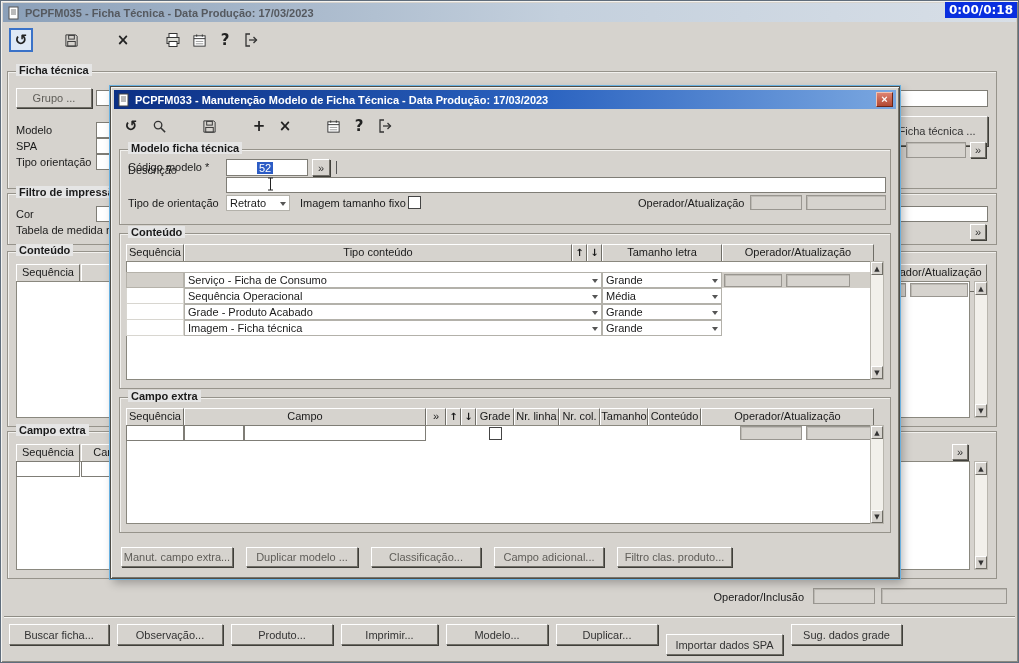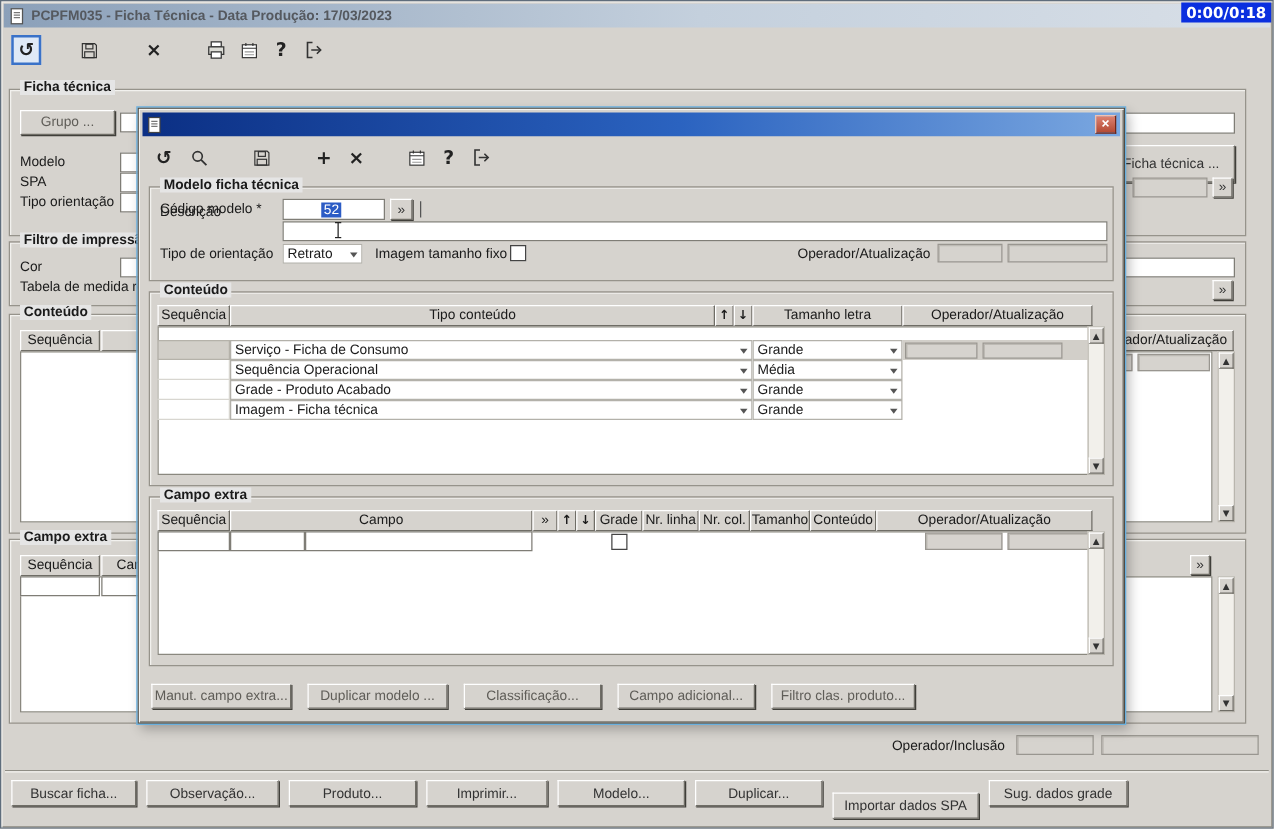--- a/index.html
+++ b/index.html
@@ -36,21 +36,21 @@
   .sunken { background:#fff; border:1px solid #7f7d76; }
   .gfield { background:#d6d3ce; border:1px solid #999690; box-shadow: inset 1px 1px 0 #bdbab4; }
   .btn {
     background:#d6d3ce; border:1px solid; border-color:#ffffff #6f6d66 #6f6d66 #ffffff;
     box-shadow: 1px 1px 0 #403f3a; text-align:center; color:#333;
     display:flex; align-items:center; justify-content:center; white-space:nowrap; overflow:hidden;
   }
   .btn.dim { color:#5f5d58; }
   .hdr { display:flex; position:absolute; }
   .hdr-cell {
-    flex:none; height:17px; line-height:15px; text-align:center;
+    flex:none; height:28px; line-height:15px; text-align:center;
     background:#d6d3ce; border:1px solid; border-color:#ffffff #6f6d66 #6f6d66 #ffffff;
     overflow:hidden; white-space:nowrap; font-size:11px;
   }
   .hdr-cell .ar { font-family:"DejaVu Sans", sans-serif; font-weight:bold; font-size:10px; }
   .combo { position:relative; background:#fff; border:1px solid #b3b1aa; height:16px; line-height:14px; padding:0 14px 0 3px; white-space:nowrap; overflow:hidden; flex:none; }
   .combo-ar { position:absolute; right:3px; top:6px; width:0; height:0; border-left:3.5px solid transparent; border-right:3.5px solid transparent; border-top:4px solid #555; }
   .checkbox { display:inline-block; width:13px; height:13px; background:#fff; border:1px solid #444; }
   .list { position:absolute; background:#fff; border:1px solid #8a887f; }
   .vscroll { position:absolute; width:14px; background:#f2f0eb; border:1px solid #b9b6ae; display:flex; flex-direction:column; justify-content:space-between; align-items:center; padding:0; }
   .sb-btn { width:12px; height:13px; flex:none; background:#d6d3ce; border:1px solid; border-color:#fff #6f6d66 #6f6d66 #fff; display:flex; align-items:center; justify-content:center; font-size:7px; color:#333; font-family:"DejaVu Sans",sans-serif; }
@@ -223,20 +223,21 @@
   </div>
 
   <div class="dialog">
     <div class="titlebar-dlg">
       <svg width="14" height="14" viewBox="0 0 14 14">
           <rect x="2" y="1" width="9" height="12" fill="#fff" stroke="#444"></rect>
           <line x1="4" y1="4" x2="9" y2="4" stroke="#777"></line>
           <line x1="4" y1="6" x2="9" y2="6" stroke="#777"></line>
           <line x1="4" y1="8" x2="9" y2="8" stroke="#777"></line>
         </svg>
+      <span>PCPFM033 - Manutenção Modelo de Ficha Técnica - Data Produção: 17/03/2023</span>
       <div class="close-btn"><span>×</span></div>
     </div>
 
     <div class="toolbar" style="left:8px; top:25px;">
       <div class="tbtn">
           <span class="g">↺</span>
         </div>
       <div class="tbtn ml4">
         <svg width="15" height="15" viewBox="0 0 16 16">
             <circle cx="6.5" cy="6.5" r="4" fill="none" stroke="#333" stroke-width="1.4"></circle>

